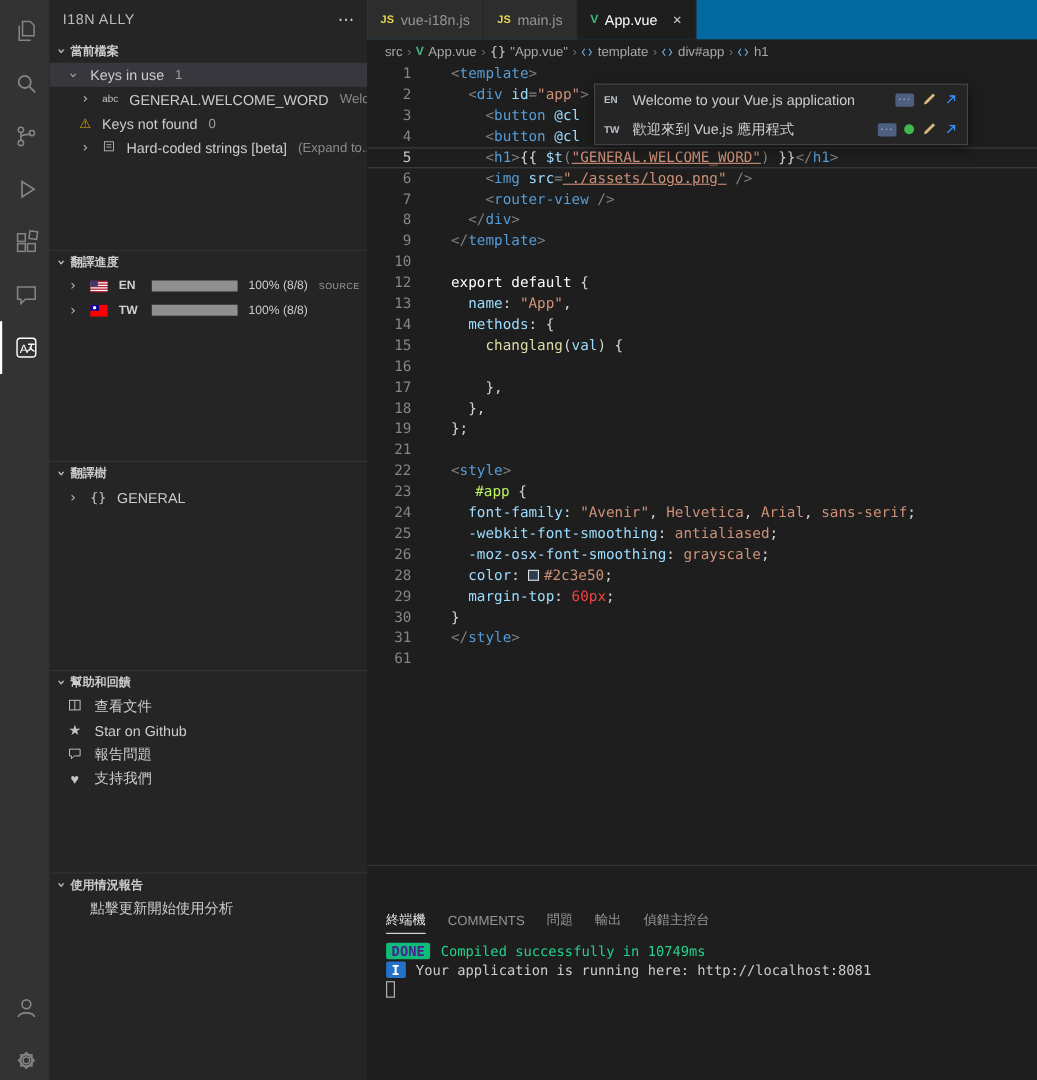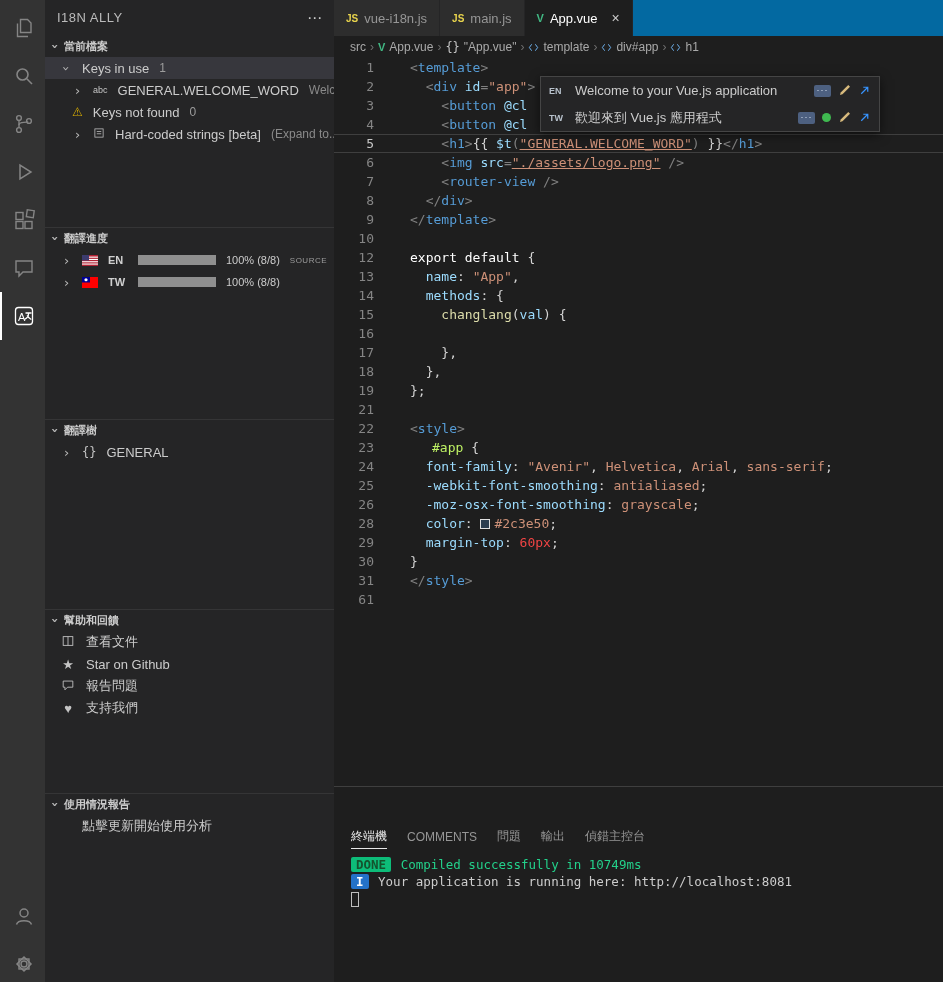--- a/index.html
+++ b/index.html
@@ -82,21 +82,21 @@
   .pp-actions svg { cursor:pointer; display:block; }
 
   
   .panel { height:196px; background:#1e1e1e; border-top:1px solid #3f3f3f; }
   .panel-tabs { display:flex; gap:20px; padding:0 17px; height:28px; align-items:center; font-size:12px; color:#969696;margin-top:35px; }
   .ptab { cursor:pointer; padding:5px 0 3px 0; border-bottom:1px solid transparent; }
   .ptab.active { color:#e7e7e7; border-bottom:1px solid #e7e7e7; }
   .terminal { padding:6px 0 0 17px; font-family:"DejaVu Sans Mono","Liberation Mono",monospace; font-size:12.5px; }
   .tline { height:17px; line-height:17px; white-space:pre; color:#cccccc; display:flex; align-items:center; }
   .tbadge { display:inline-block; padding:0 5px; border-radius:2px; font-weight:bold; margin-right:2px; height:15px; line-height:15px; }
-  .tbadge.green { background:#0dbc79; color:#14532d; }
+  .tbadge.green { background:#0dbc79; color:#4c1d95; }
   .tbadge.blue { background:#2472c8; color:#ffffff; }
   .green-text { color:#23d18b; }
   .cursor { width:8px; height:15px; border:1px solid #bfbfbf; margin-top:2px; }
 </style>
 </head>
 <body>
 
 <div class="app">
 
   <div class="activitybar">

